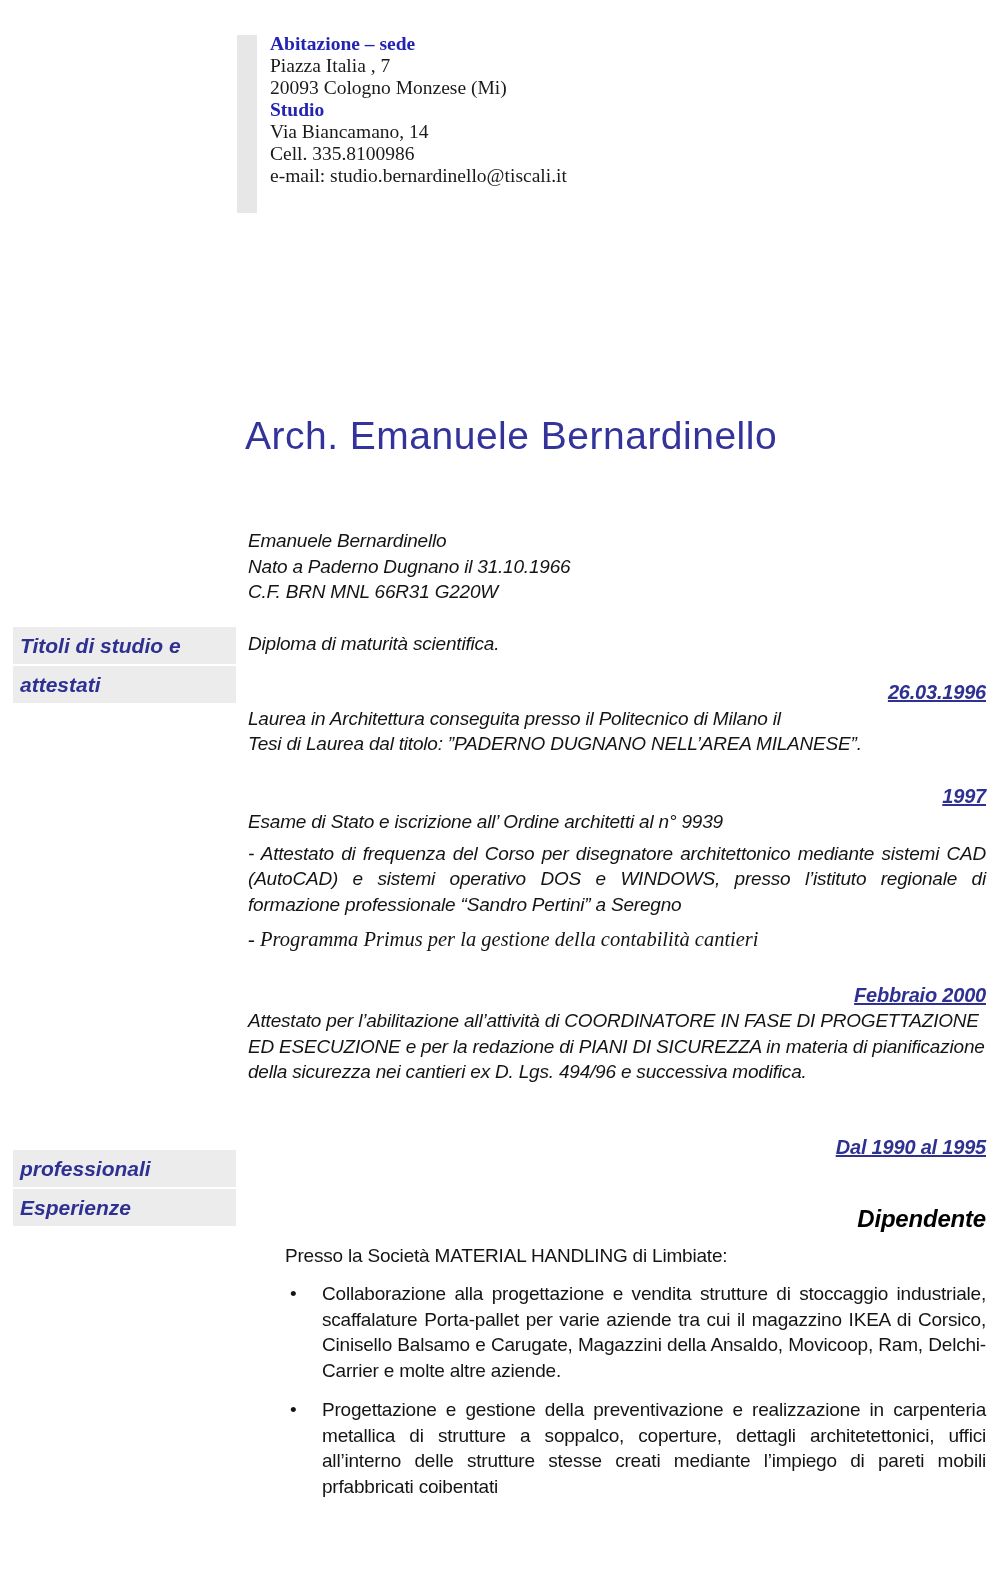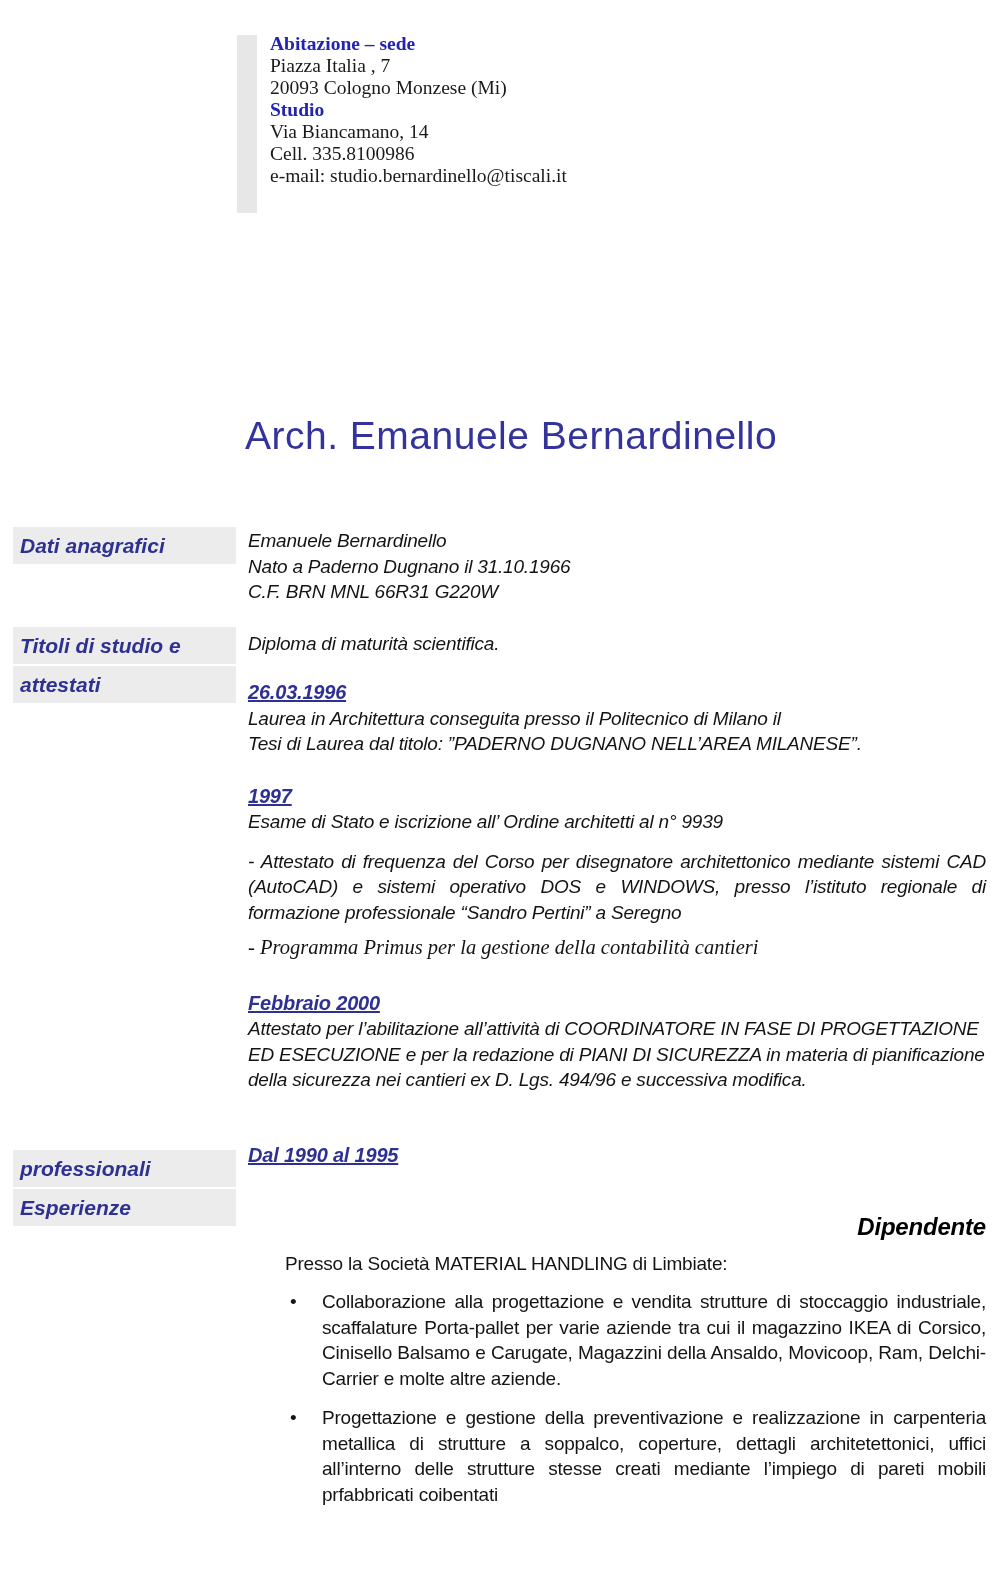--- a/index.html
+++ b/index.html
@@ -57,28 +57,29 @@
     width:738px;
     font-size:19px; line-height:25.5px;
     letter-spacing:-0.2px;
   }
   .it { font-style:italic; }
   .line-block div { white-space:nowrap; }
   .date-heading {
     color:#2e3192; font-weight:bold; font-style:italic;
     font-size:20px; text-decoration:underline;
     white-space:nowrap;
+    text-align:right;
   }
   .h-laurea { margin-top:24px; }
   .h-esame { margin-top:27px; }
   .h-febbraio { margin-top:30px; }
   .h-periodo { margin-top:50px; }
   .para-justify { text-align:justify; }
   .diploma { margin-top:26px; }
-  .attestato-cad { margin-top:14px; }
+  .attestato-cad { margin-top:6px; }
   .primus {
     margin-top:10px;
     font-family:"Liberation Serif", serif;
     font-size:20.5px; font-style:italic;
     letter-spacing:0;
     white-space:nowrap;
   }
   .coordinatore { margin-top:0; }
   .role {
     margin-top:46px;
@@ -113,23 +114,20 @@
       <div>20093 Cologno Monzese (Mi)</div>
       <div class="contact-label">Studio</div>
       <div>Via Biancamano, 14</div>
       <div>Cell. 335.8100986</div>
       <div>e-mail: studio.bernardinello@tiscali.it</div>
     </div>
   </div>
 
   <div class="main-title">Arch. Emanuele Bernardinello</div>
 
-  <div class="side-label" id="label-dati">
-    <div class="line">Dati anagrafici</div>
-  </div>
   <div class="side-label" id="label-titoli">
     <div class="line">Titoli di studio e</div>
     <div class="line">attestati</div>
   </div>
   <div class="side-label" id="label-esperienze">
     <div class="line">professionali</div>
     <div class="line">Esperienze</div>
   </div>
 
   <div class="main-col">

